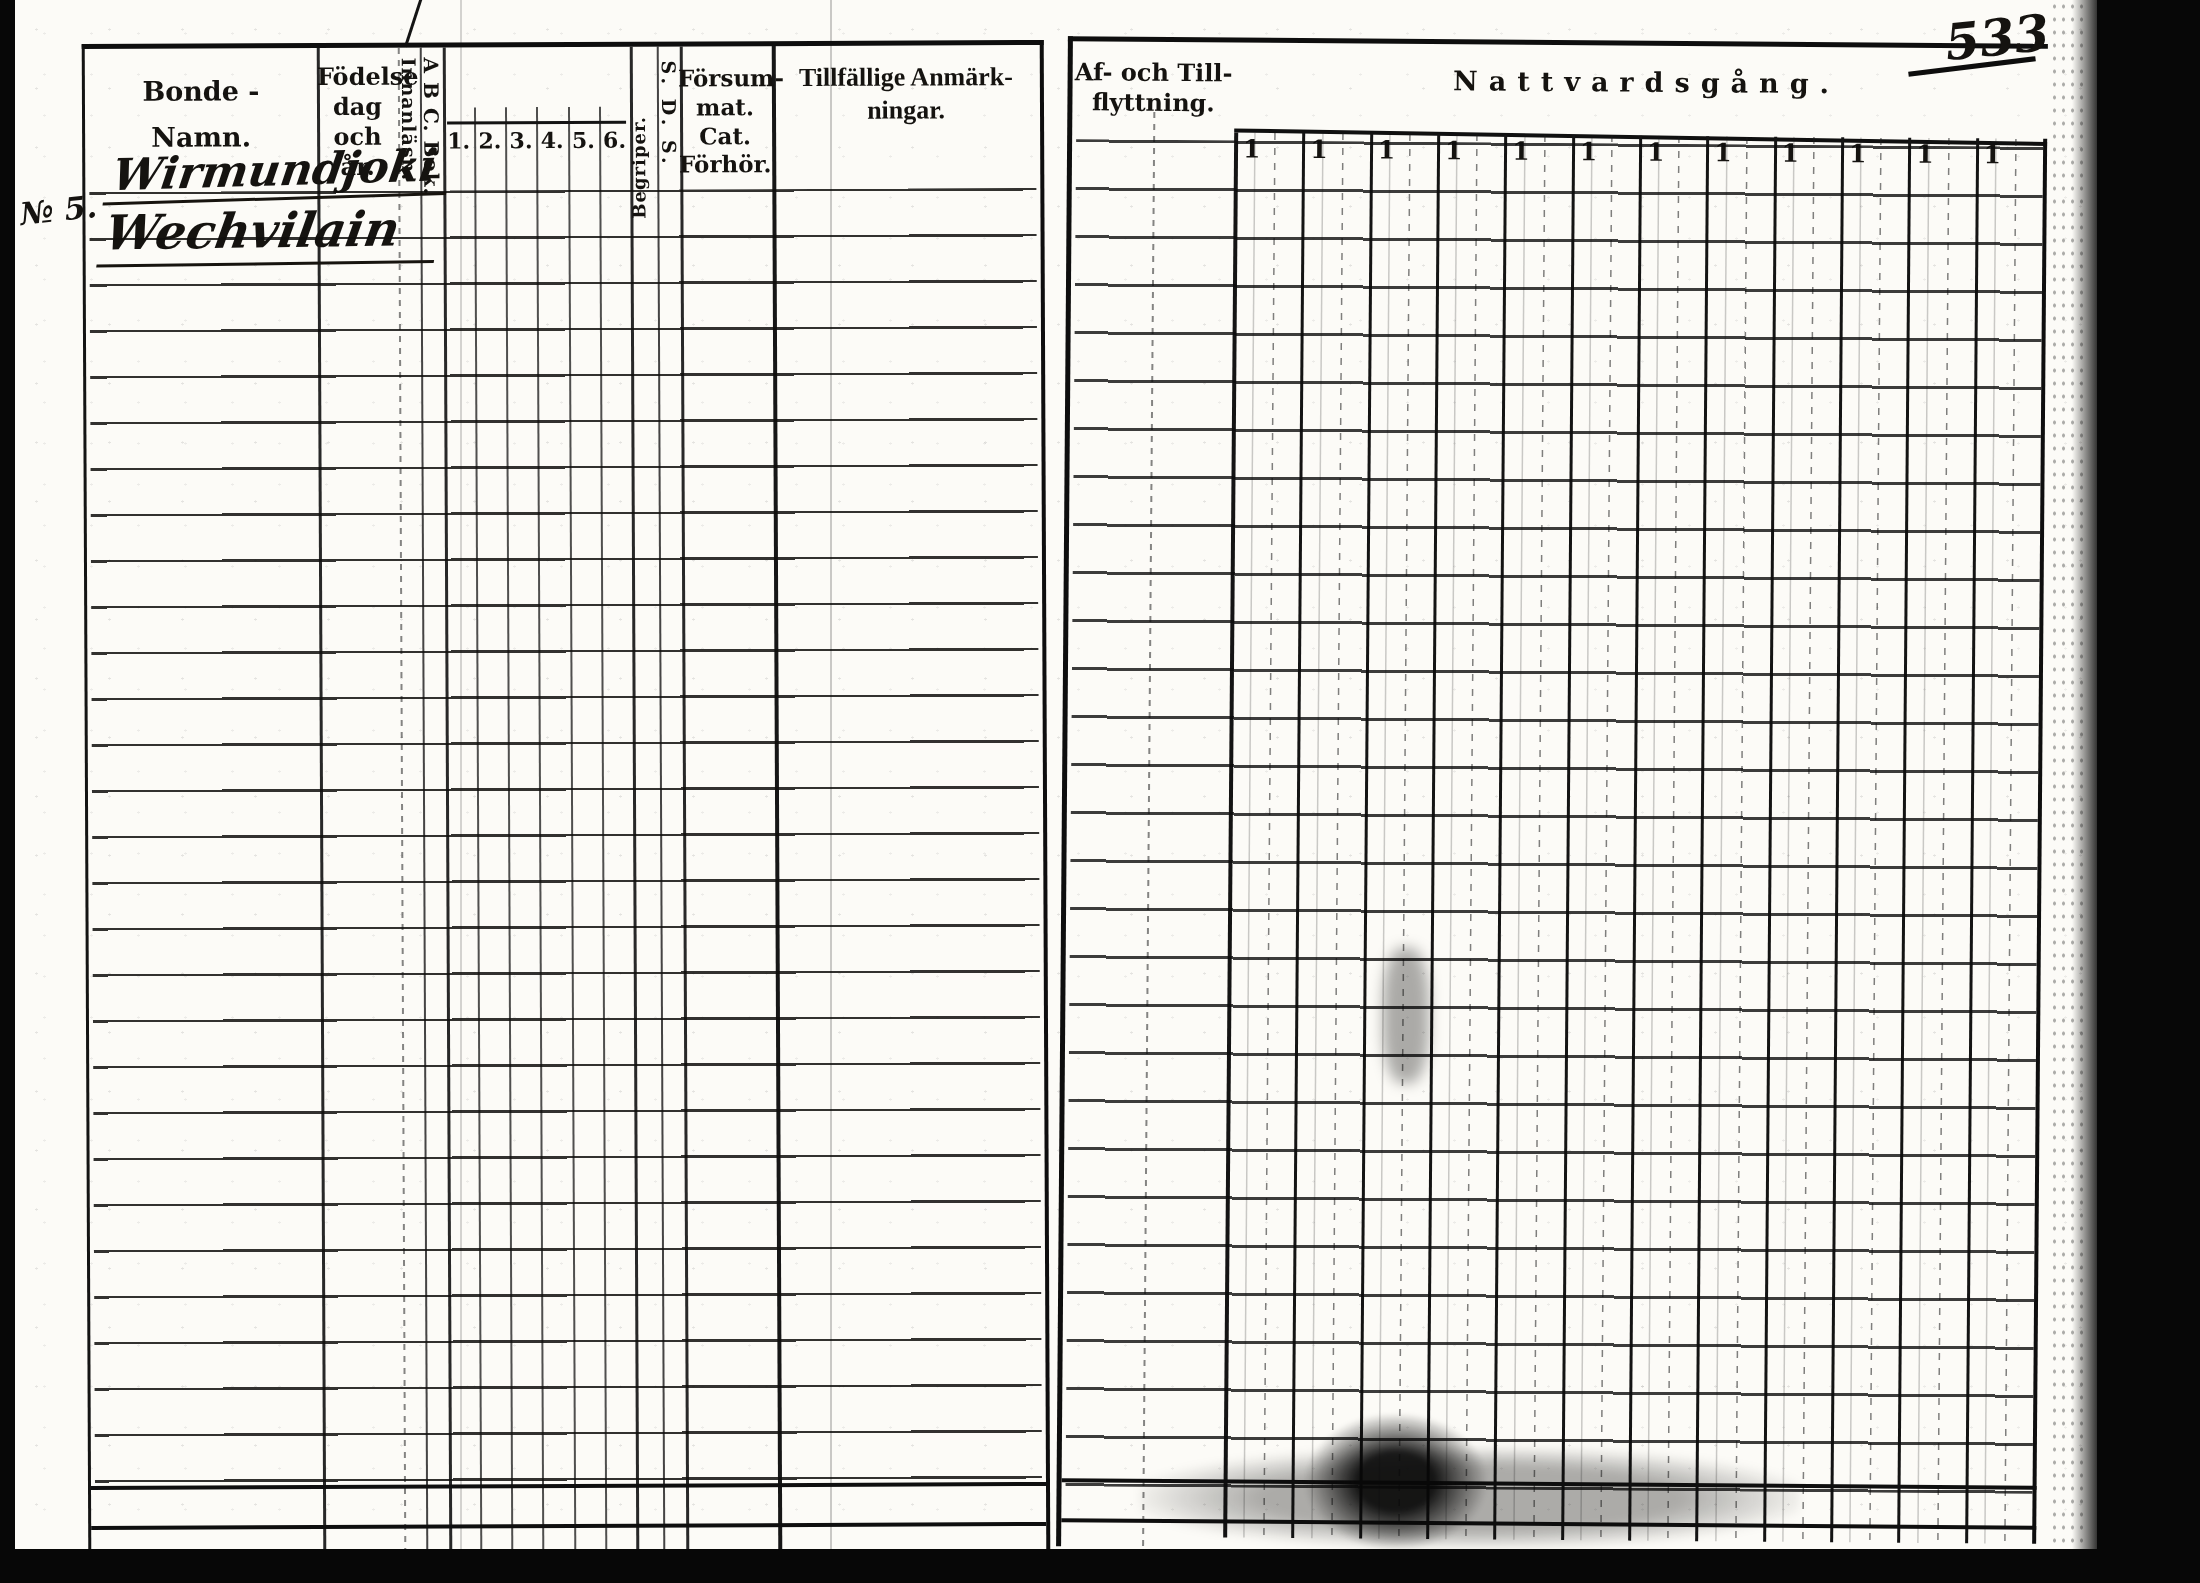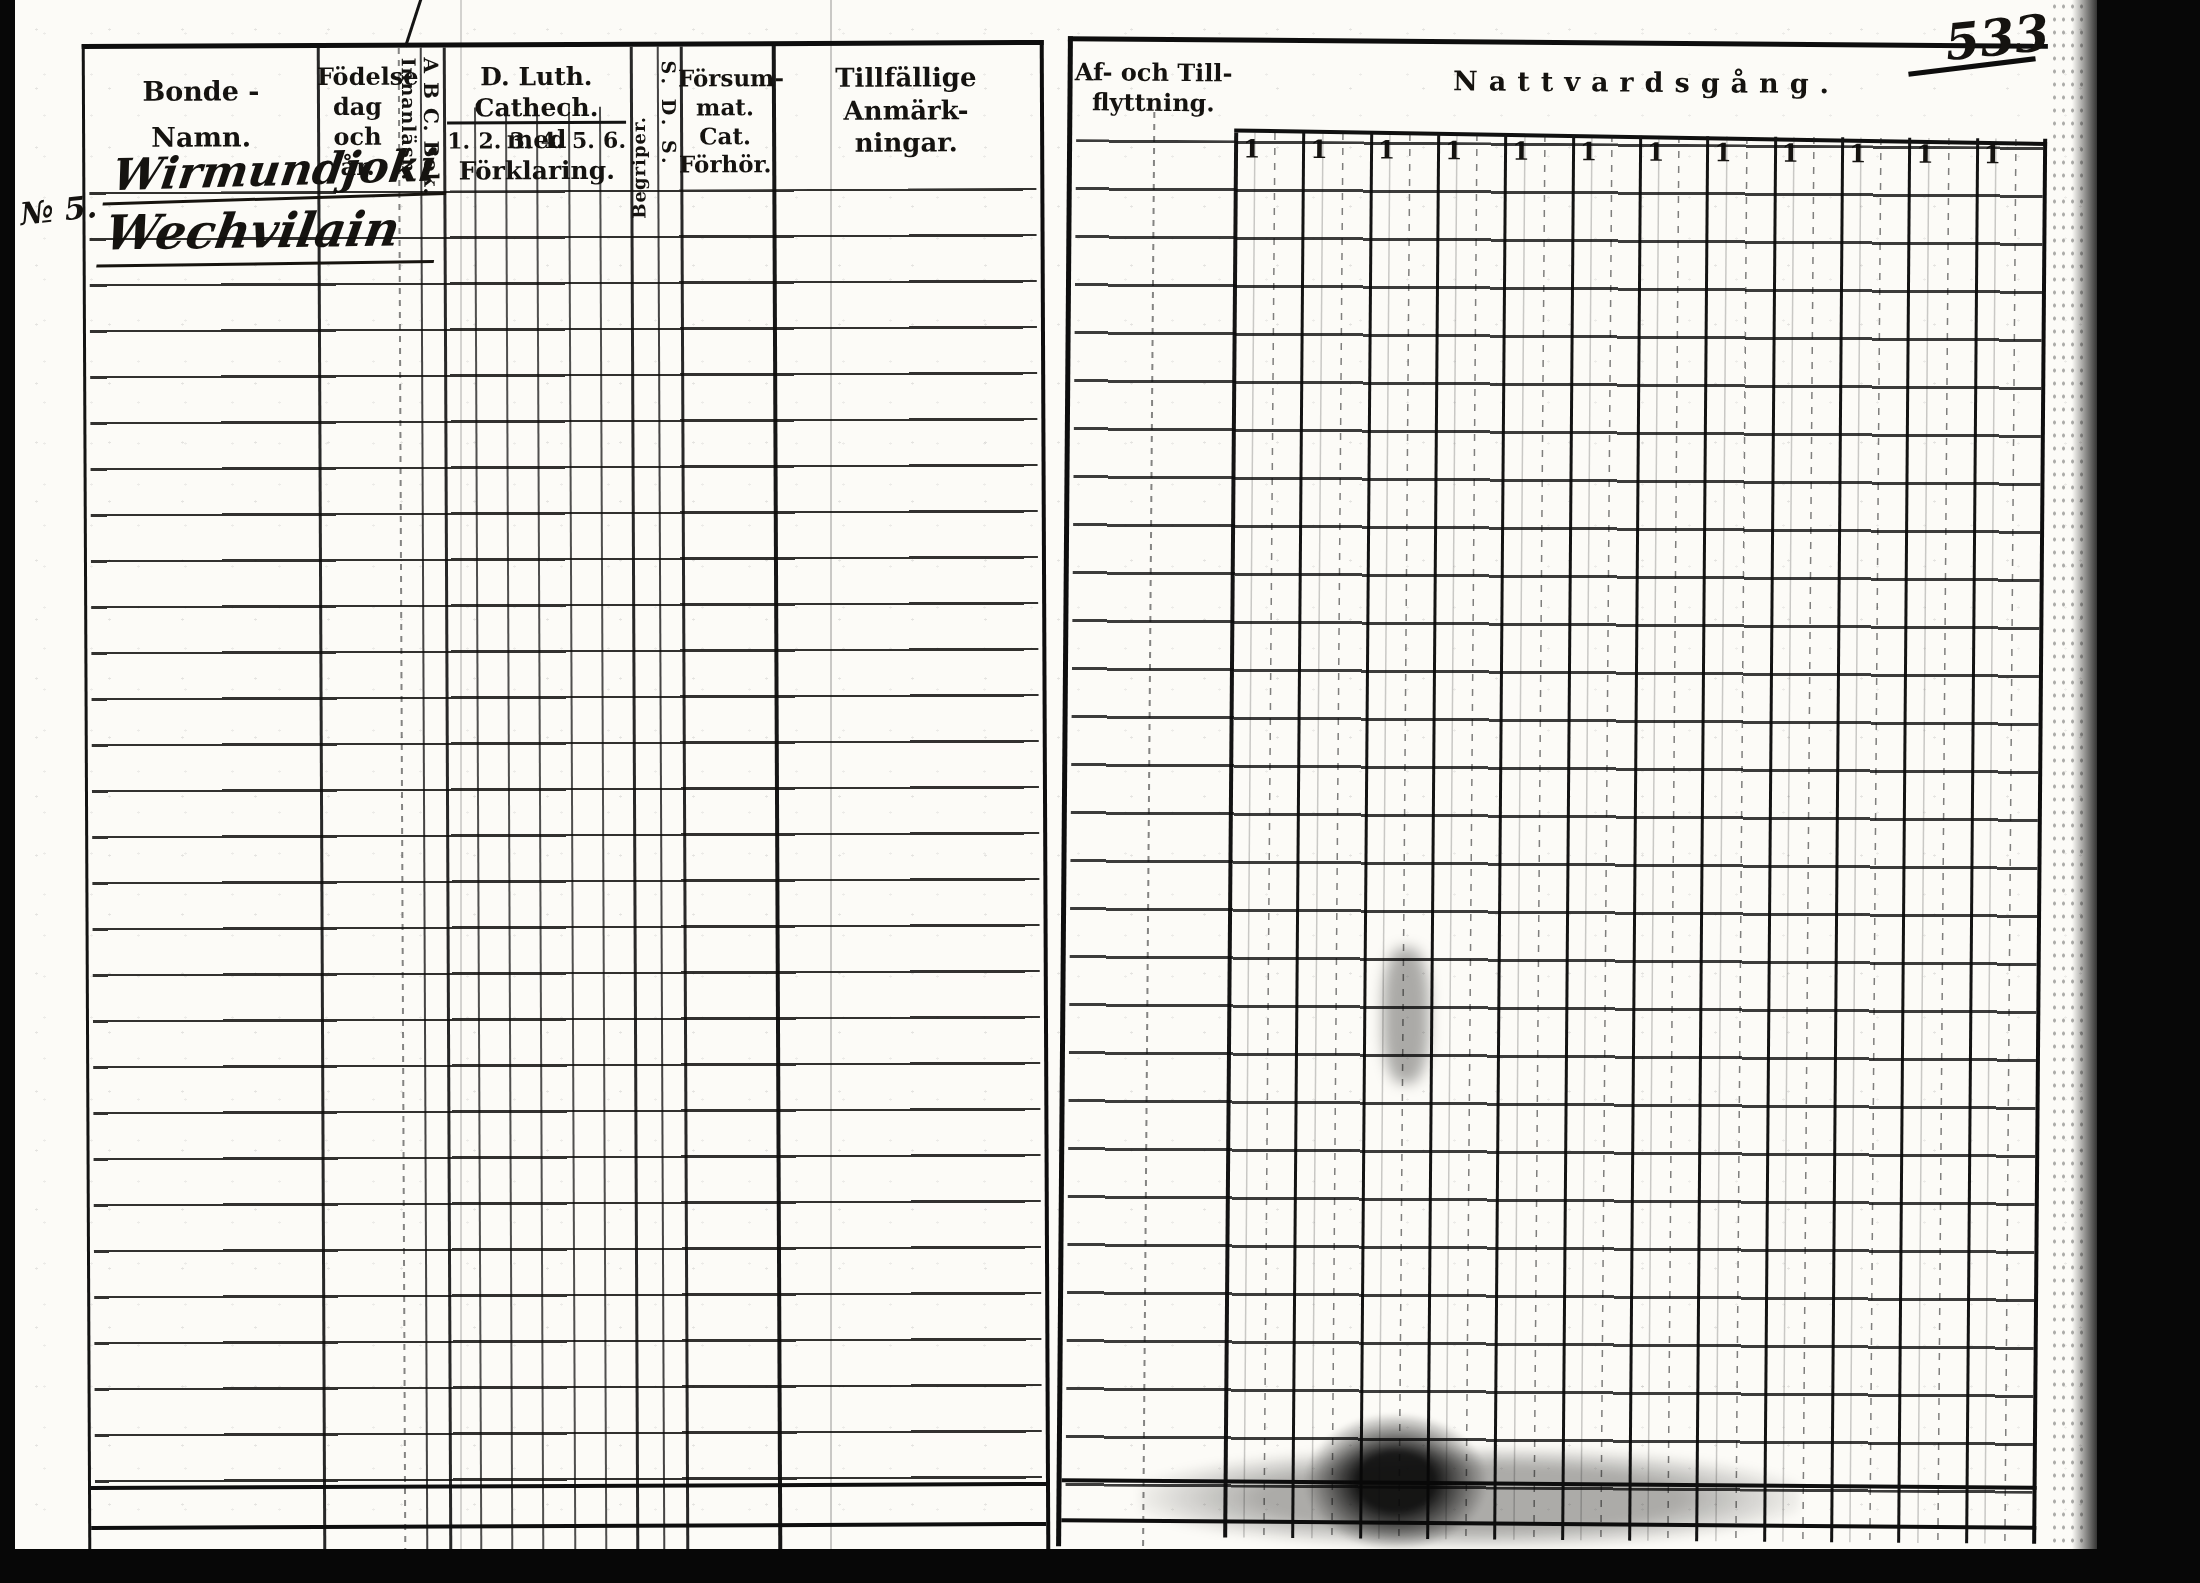--- a/index.html
+++ b/index.html
@@ -53,21 +53,21 @@
   .bl1{top:1437px;} .bl2{top:1477px;}
   
   .hcell{position:absolute;text-align:center;font-weight:700;line-height:1.25;}
   .h-name{left:8px;width:216px;top:20px;font-size:27px;line-height:1.7;}
   .h-birth{left:232px;width:81px;top:14px;font-size:24px;}
   .h-cat{left:358px;width:187px;top:14px;font-size:25px;}
   .cat-midline{position:absolute;left:362px;width:179px;top:74px;height:2.5px;background:#141414;}
   .cat-nums{position:absolute;left:358px;width:187px;top:80px;display:flex;font-weight:700;font-size:22px;}
   .cat-nums span{flex:1;text-align:center;}
   .h-forsum{left:593px;width:94px;top:18px;font-size:23px;}
-  .h-anm{left:687px;width:268px;top:16px;font-size:26px;}
+  .h-anm{left:687px;width:268px;top:16px;font-size:26px;font-family:Liberation Serif, serif;}
   .vlabel{position:absolute;writing-mode:vertical-rl;font-weight:700;white-space:nowrap;letter-spacing:1px;}
   .v-innan{left:311px;width:24px;top:10px;font-size:19px;}
   .v-abc{left:334px;width:24px;top:10px;font-size:20px;}
   .v-begr{left:543px;width:29px;top:12px;font-size:18px;transform:rotate(180deg);height:160px;}
   .v-sds{left:571px;width:24px;top:14px;font-size:19px;letter-spacing:4px;}
   
   .h-flytt{left:0;width:162px;top:16px;font-size:24px;}
   .h-natt{left:162px;right:0;top:20px;font-size:27px;letter-spacing:11px;text-indent:11px;}
   .nv-topline{position:absolute;left:162px;right:0;top:86px;height:4px;background:#101010;transform:rotate(0.5deg);transform-origin:left center;}
   .nv-grid{position:absolute;left:162px;right:0;top:90px;bottom:10px;display:flex;border-right:4px solid #0e0e0e;}
@@ -118,24 +118,20 @@
     <div class="hcell h-name">
       <div>Bonde - Namn.</div>
     </div>
     <div class="hcell h-birth">
       <div>Födelse</div>
       <div>dag och</div>
       <div>år.</div>
     </div>
     <div class="vlabel v-innan">Innanläsn.</div>
     <div class="vlabel v-abc">A B C. Bok.</div>
-    <div class="hcell h-cat">
-      <div>D. Luth. Cathech.</div>
-      <div>med Förklaring.</div>
-    </div>
     <div class="cat-midline"></div>
     <div class="cat-nums">
       <span>1.</span>
       <span>2.</span>
       <span>3.</span>
       <span>4.</span>
       <span>5.</span>
       <span>6.</span>
     </div>
     <div class="vlabel v-begr">Begriper.</div>

